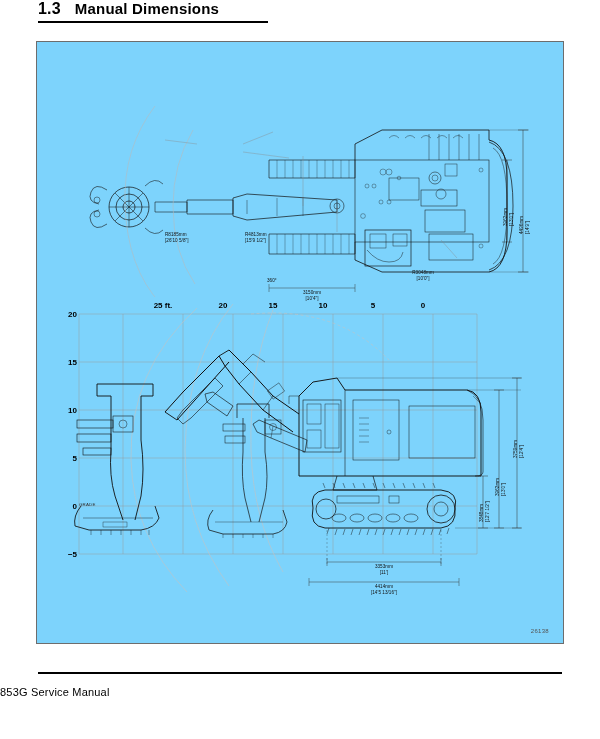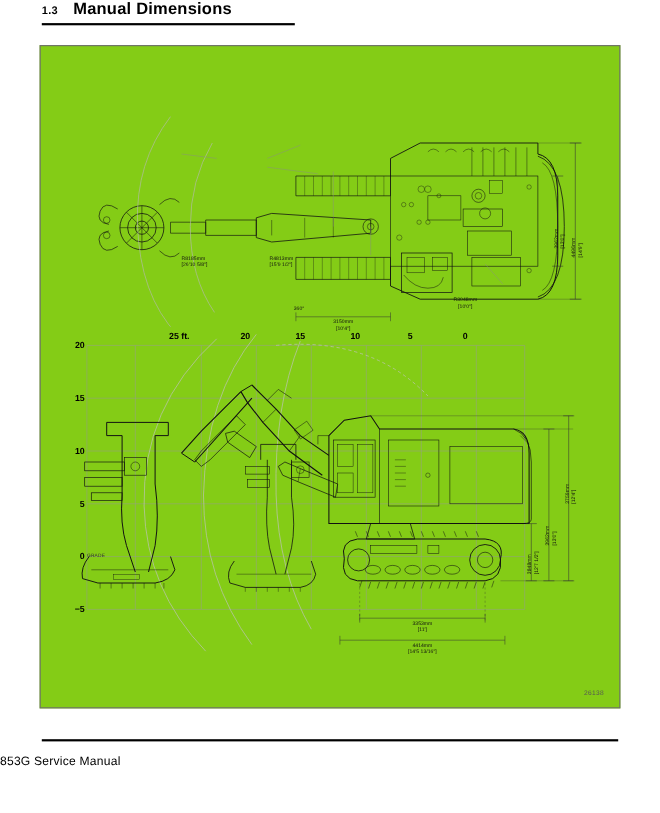--- a/index.html
+++ b/index.html
@@ -19,41 +19,41 @@
   
   .page-header {
     position: absolute;
     left: 38px;
     top: 0px;
     width: 230px;
     padding-bottom: 3px;
     border-bottom: 2px solid #000;
   }
   .page-header .sec-num {
-    font-size: 10px;
+    font-size: 16px;
     font-weight: bold;
     letter-spacing: 0.2px;
   }
   .page-header .sec-title {
     font-size: 15px;
     font-weight: bold;
     margin-left: 14px;
     letter-spacing: 0.2px;
   }
 
   
   .figure-frame {
     position: absolute;
     left: 36px;
     top: 41px;
     width: 528px;
     height: 603px;
     border: 1px solid #6d6d6d;
     box-sizing: border-box;
-    background: #84cc16;
+    background: #7dd3fc;
   }
 
   .fig-id {
     position: absolute;
     right: 14px;
     bottom: 9px;
     font-size: 6px;
     color: #555;
     letter-spacing: 0.3px;
   }

